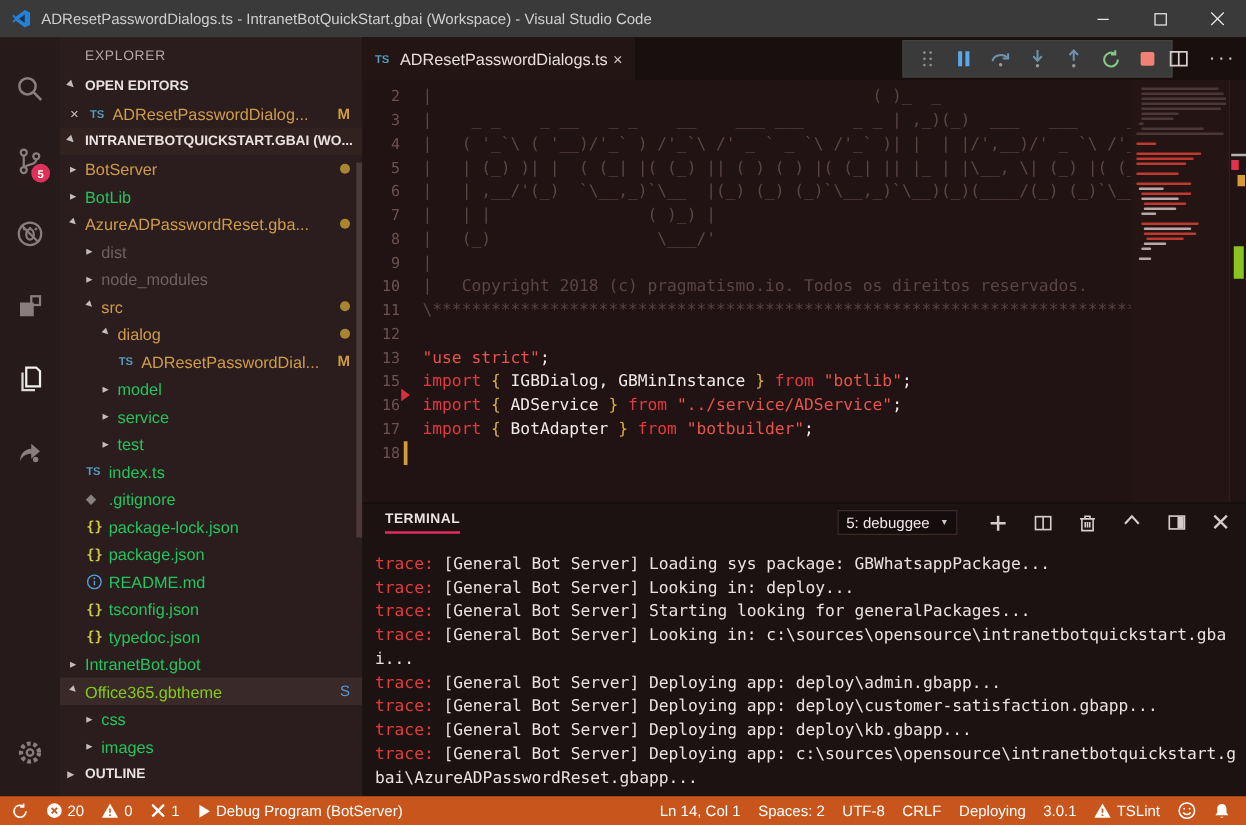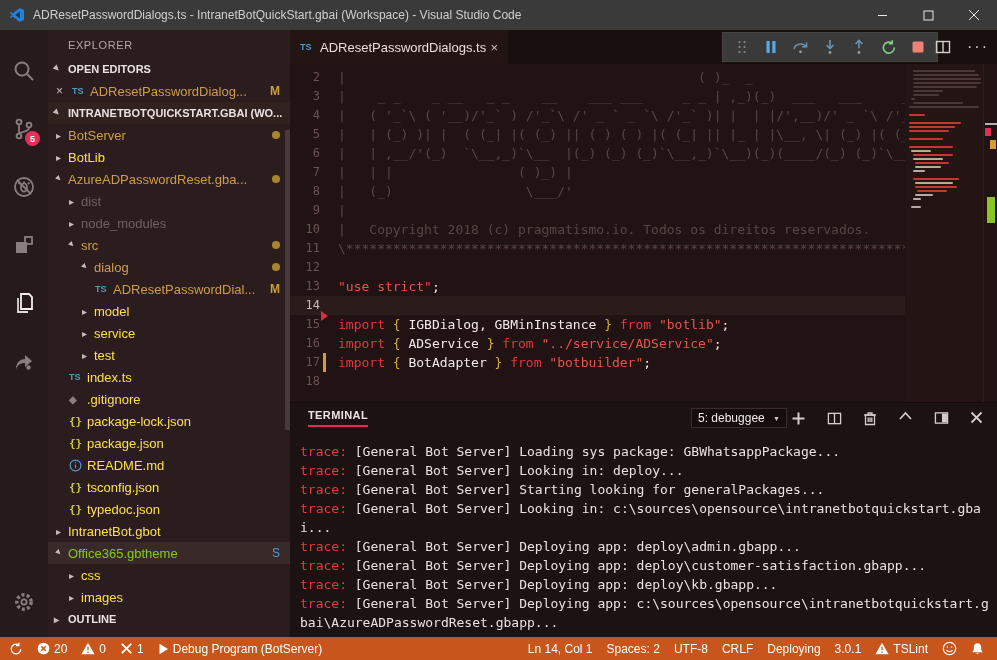--- a/index.html
+++ b/index.html
@@ -33,21 +33,21 @@
   .oe-item { height:22px; display:flex; align-items:center; font-size:13px; padding-left:8px; }
   .oe-close { color:#c9bfbf; font-size:12px; width:16px; }
   .fi { display:inline-block; width:18px; font-size:9px; font-weight:bold; }
   .fi.ts { color:#519aba; }
   .fi.js { color:#cbcb41; font-family:"DejaVu Sans Mono", monospace; font-size:11px; }
   .fi.dm { color:#8a8080; font-size:10px; }
   .arrow { display:inline-block; width:12px; color:#c5bcbc; font-size:10px; }
   .arrow.exp { transform:rotate(45deg); transform-origin:40% 50%; }
   .tree-row { height:22px; display:flex; align-items:center; font-size:13px; position:relative; cursor:pointer; }
   .tree-row.sel { background:#3a2929; }
-  .t-mod { color:#cf9d49; } .t-dim { color:#6f6161; } .t-nrm { color:#fde047; } .t-sel { color:#84cc16; }
+  .t-mod { color:#cf9d49; } .t-dim { color:#6f6161; } .t-nrm { color:#22c55e; } .t-sel { color:#84cc16; }
   .t-badge { position:absolute; right:10px; font-size:12px; }
   .b-M { color:#cf9d3c; font-weight:bold; } .b-S { color:#539ad2; }
   .b-dot { width:8px; height:8px; border-radius:50%; background:#a8862f; }
   .sb-scroll { position:absolute; right:0; top:100px; width:5px; height:300px; background:rgba(180,160,160,.22); }
 
   
   .editor-area { position:absolute; top:30px; left:290px; right:0; bottom:23px; background:#211313; }
   .tabbar { position:absolute; top:0; left:0; right:0; height:34px; background:#1a0f0f; display:flex; }
   .tab { width:218px; background:#241515; color:#e8dcdc; font-size:13px; display:flex; align-items:center; padding:0 10px; }
   .tab .fi { width:20px; font-size:9px; }
@@ -73,21 +73,21 @@
 
   .minimap { position:absolute; top:0; right:14px; width:78px; bottom:0; background:#241414; padding-top:6px; }
   .mm-row { height:2px; margin-bottom:2px; border-radius:1px; }
   .overview-ruler { position:absolute; top:0; right:0; width:14px; bottom:0; border-left:1px solid #2e1f1f; }
   .ov-mark { position:absolute; }
 
   
   .panel { position:absolute; left:0; right:0; bottom:0; height:235px; background:#1d1212; border-top:1px solid #140c0c; }
   .panel-header { height:30px; display:flex; align-items:center; padding-left:18px; }
   .panel-tab { font-size:11px; font-weight:bold; color:#eae4e4; padding-bottom:4px; border-bottom:2px solid #e22c5c; letter-spacing:0.4px; }
-  .panel-right { margin-left:auto; display:flex; align-items:center; margin-right:14px; color:#d5cccc; }
+  .panel-right { margin-left:auto; display:flex; align-items:center; gap:21px; margin-right:14px; color:#d5cccc; }
   .term-select { width:96px; height:20px; background:#150d0d; border:1px solid #3a2a2a; color:#efe9e9;
     font-size:12px; display:flex; align-items:center; padding:0 6px; margin-right:4px; }
   .term-select .caret { margin-left:auto; font-size:7px; color:#cfc6c6; }
   .panel-act { cursor:pointer; display:flex; }
   .terminal-body { position:absolute; top:30px; left:0; right:6px; bottom:0; overflow:hidden;
     font-family:"DejaVu Sans Mono", monospace; font-size:13px; line-height:19px; padding:9px 0 0 10px; color:#e8e2e2; }
   .term-line { white-space:pre-wrap; word-break:break-all; }
   .t-pre { color:#e03e3e; }
 
   
@@ -436,21 +436,20 @@
           <div class="code-line"><span class="ln">4</span><span class="lc"><span class="tok-cm">|   ( '_`\ ( '__)/'_` ) /'_`\ /' _ ` _ `\ /'_` )| |  | |/',__)/' _ `\ /'_`\</span></span></div>
           <div class="code-line"><span class="ln">5</span><span class="lc"><span class="tok-cm">|   | (_) )| |  ( (_| |( (_) || ( ) ( ) |( (_| || |_ | |\__, \| (_) |( (_) )</span></span></div>
           <div class="code-line"><span class="ln">6</span><span class="lc"><span class="tok-cm">|   | ,__/'(_)  `\__,_)`\__  |(_) (_) (_)`\__,_)`\__)(_)(____/(_) (_)`\___/'</span></span></div>
           <div class="code-line"><span class="ln">7</span><span class="lc"><span class="tok-cm">|   | |                ( )_) |</span></span></div>
           <div class="code-line"><span class="ln">8</span><span class="lc"><span class="tok-cm">|   (_)                 \___/'</span></span></div>
           <div class="code-line"><span class="ln">9</span><span class="lc"><span class="tok-cm">|</span></span></div>
           <div class="code-line"><span class="ln">10</span><span class="lc"><span class="tok-cm">|   Copyright 2018 (c) pragmatismo.io. Todos os direitos reservados.</span></span></div>
           <div class="code-line"><span class="ln">11</span><span class="lc"><span class="tok-cm">\****************************************************************************</span></span></div>
           <div class="code-line"><span class="ln">12</span><span class="lc"></span></div>
           <div class="code-line"><span class="ln">13</span><span class="lc"><span class="tok-str">"use strict"</span><span class="tok-pln">;</span></span></div>
-          <div class="code-line cur"><span class="ln">14</span><span class="lc"></span></div>
           <div class="code-line"><span class="ln">15</span><span class="lc"><span class="tok-kw">import </span><span class="tok-br">{</span><span class="tok-pln"> IGBDialog, GBMinInstance </span><span class="tok-br">}</span><span class="tok-kw"> from </span><span class="tok-str">"botlib"</span><span class="tok-pln">;</span></span></div>
           <div class="code-line"><span class="ln">16</span><span class="lc"><span class="tok-kw">import </span><span class="tok-br">{</span><span class="tok-pln"> ADService </span><span class="tok-br">}</span><span class="tok-kw"> from </span><span class="tok-str">"../service/ADService"</span><span class="tok-pln">;</span></span></div>
           <div class="code-line"><span class="ln">17</span><span class="lc"><span class="tok-kw">import </span><span class="tok-br">{</span><span class="tok-pln"> BotAdapter </span><span class="tok-br">}</span><span class="tok-kw"> from </span><span class="tok-str">"botbuilder"</span><span class="tok-pln">;</span></span></div>
           <div class="code-line"><span class="ln">18</span><span class="lc"></span></div>
         </div>
       <div class="deco-del"></div>
       <div class="deco-mod"></div>
       <div class="minimap">
           <div class="mm-row" style="margin-left: 8px; width: 62px; background: rgb(74, 56, 56);"></div>
           <div class="mm-row" style="margin-left: 8px; width: 66px; background: rgb(74, 56, 56);"></div>

